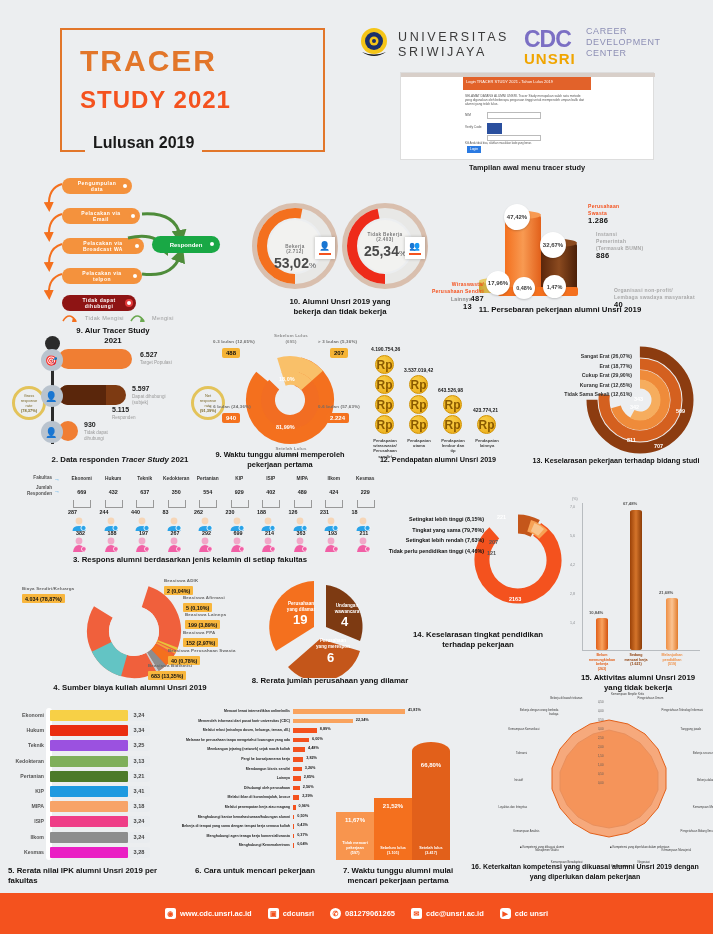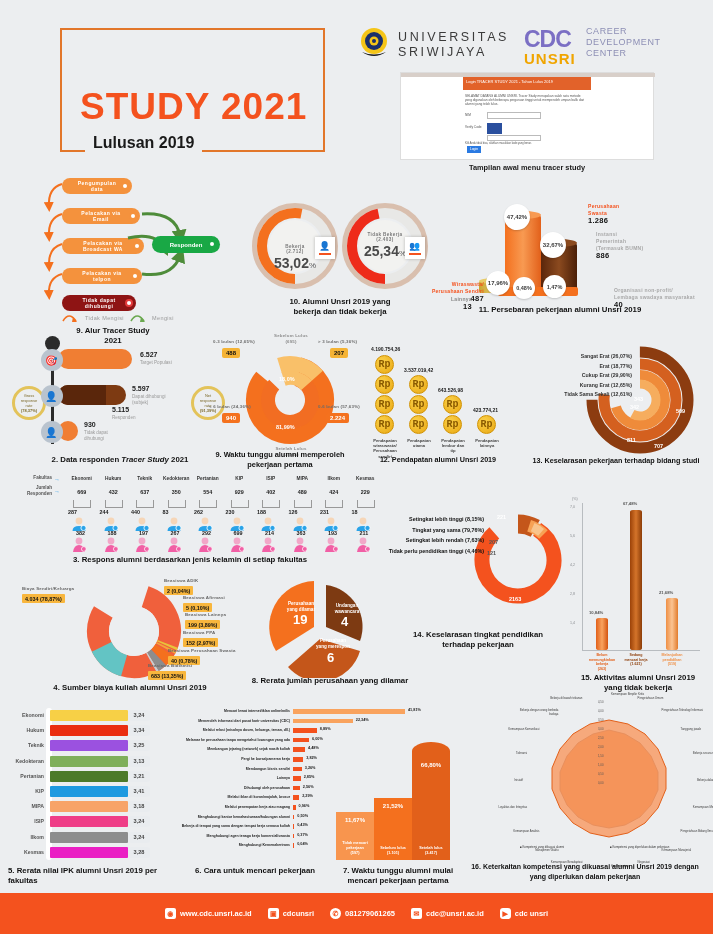--- a/index.html
+++ b/index.html
@@ -8,21 +8,21 @@
     font-family:"Liberation Sans", sans-serif;
     background:#eceef0; position:relative;
   }
   .page { position:relative; width:713px; height:934px; background:#eceef0; }
 
   
   .title-box{ position:absolute; left:60px; top:28px; width:265px; height:124px;
     border:2px solid #e2762a; }
   .t1{ position:absolute; left:80px; top:44px; font-size:30px; font-weight:bold;
     letter-spacing:2px; color:#e2762a; }
-  .t2{ position:absolute; left:80px; top:86px; font-size:37px; font-weight:bold;
+  .t2{ position:absolute; left:80px; top:86px; font-size:24px; font-weight:bold;
     letter-spacing:1px; color:#f4521e; }
   .t3{ position:absolute; left:85px; top:134px; font-size:16px; font-weight:bold;
     color:#1a1a1a; background:#eceef0; padding:0 8px; }
 
   .unsri-logo{ position:absolute; left:358px; top:26px; width:32px; height:34px; }
   .unsri-txt{ position:absolute; left:398px; top:30px; font-size:12.5px;
     letter-spacing:2.6px; color:#3b3b3b; line-height:15px;}
   .cdc-block{ position:absolute; left:524px; top:26px; }
   .cdc-c{ font-size:23px; font-weight:bold; color:#7b6fc4; letter-spacing:-1px;}
   .cdc-u{ font-size:15px; font-weight:bold; color:#f0a500; letter-spacing:1px; margin-top:-3px;}
@@ -88,23 +88,23 @@
   
   .tag{ position:absolute; background:#f5b335; color:#111; font-size:6px;
     font-weight:bold; padding:2px 4px; border-radius:2px;}
   .tag.or{ background:#f4711e; color:#fff; }
   .tiny{ position:absolute; font-size:4.4px; font-weight:bold; color:#6b6b6b;
     line-height:6px; letter-spacing:.2px;}
 
   
   .coin{ position:absolute; width:19px; height:19px; border-radius:50%;
     background:radial-gradient(circle at 35% 30%, #fbd14a, #e8a712);
-    border:1.6px solid #d29200; color:#8a5a00; font-size:10px; font-weight:bold;
+    border:1.6px solid #d29200; color:#8a5a00; font-size:12px; font-weight:bold;
     display:flex; align-items:center; justify-content:center;
-    font-family:Liberation Mono, monospace;}
+    font-family:Liberation Sans, sans-serif;}
   .coinval{ position:absolute; font-size:5px; font-weight:bold; color:#222;}
   .coinlbl{ position:absolute; font-size:4.2px; font-weight:bold; color:#444;
     text-align:center; line-height:5.2px; width:44px;}
 
   
   .thead{ position:absolute; font-size:4.6px; font-weight:bold; color:#555;
     text-align:right; line-height:6px;}
   .fcol{ position:absolute; text-align:center; font-size:4.8px; font-weight:bold;
     color:#333;}
   .fnum{ position:absolute; text-align:center; font-size:5.4px; font-weight:bold;
@@ -161,20 +161,21 @@
     font-weight:bold;}
   .fico{ width:11px; height:11px; border-radius:2px; background:#fff; color:#f4521e;
     font-size:7px; display:flex; align-items:center; justify-content:center;}
 </style>
 </head>
 <body>
 
 <div class="page">
 
   <div class="title-box"></div>
+  <div class="t1">TRACER</div>
   <div class="t2">STUDY 2021</div>
   <div class="t3">Lulusan 2019</div>
 
   <div class="unsri-logo">
     <svg width="32" height="34" viewBox="0 0 32 34">
       <circle cx="16" cy="15" r="13" fill="#f5c518"></circle>
       <circle cx="16" cy="15" r="9" fill="#1a2f6b"></circle>
       <circle cx="16" cy="15" r="4.5" fill="#f5c518"></circle>
       <circle cx="16" cy="15" r="2" fill="#1a2f6b"></circle>
       <path d="M4 26 Q16 34 28 26 Q16 31 4 26Z" fill="#1a1a1a"></path>

